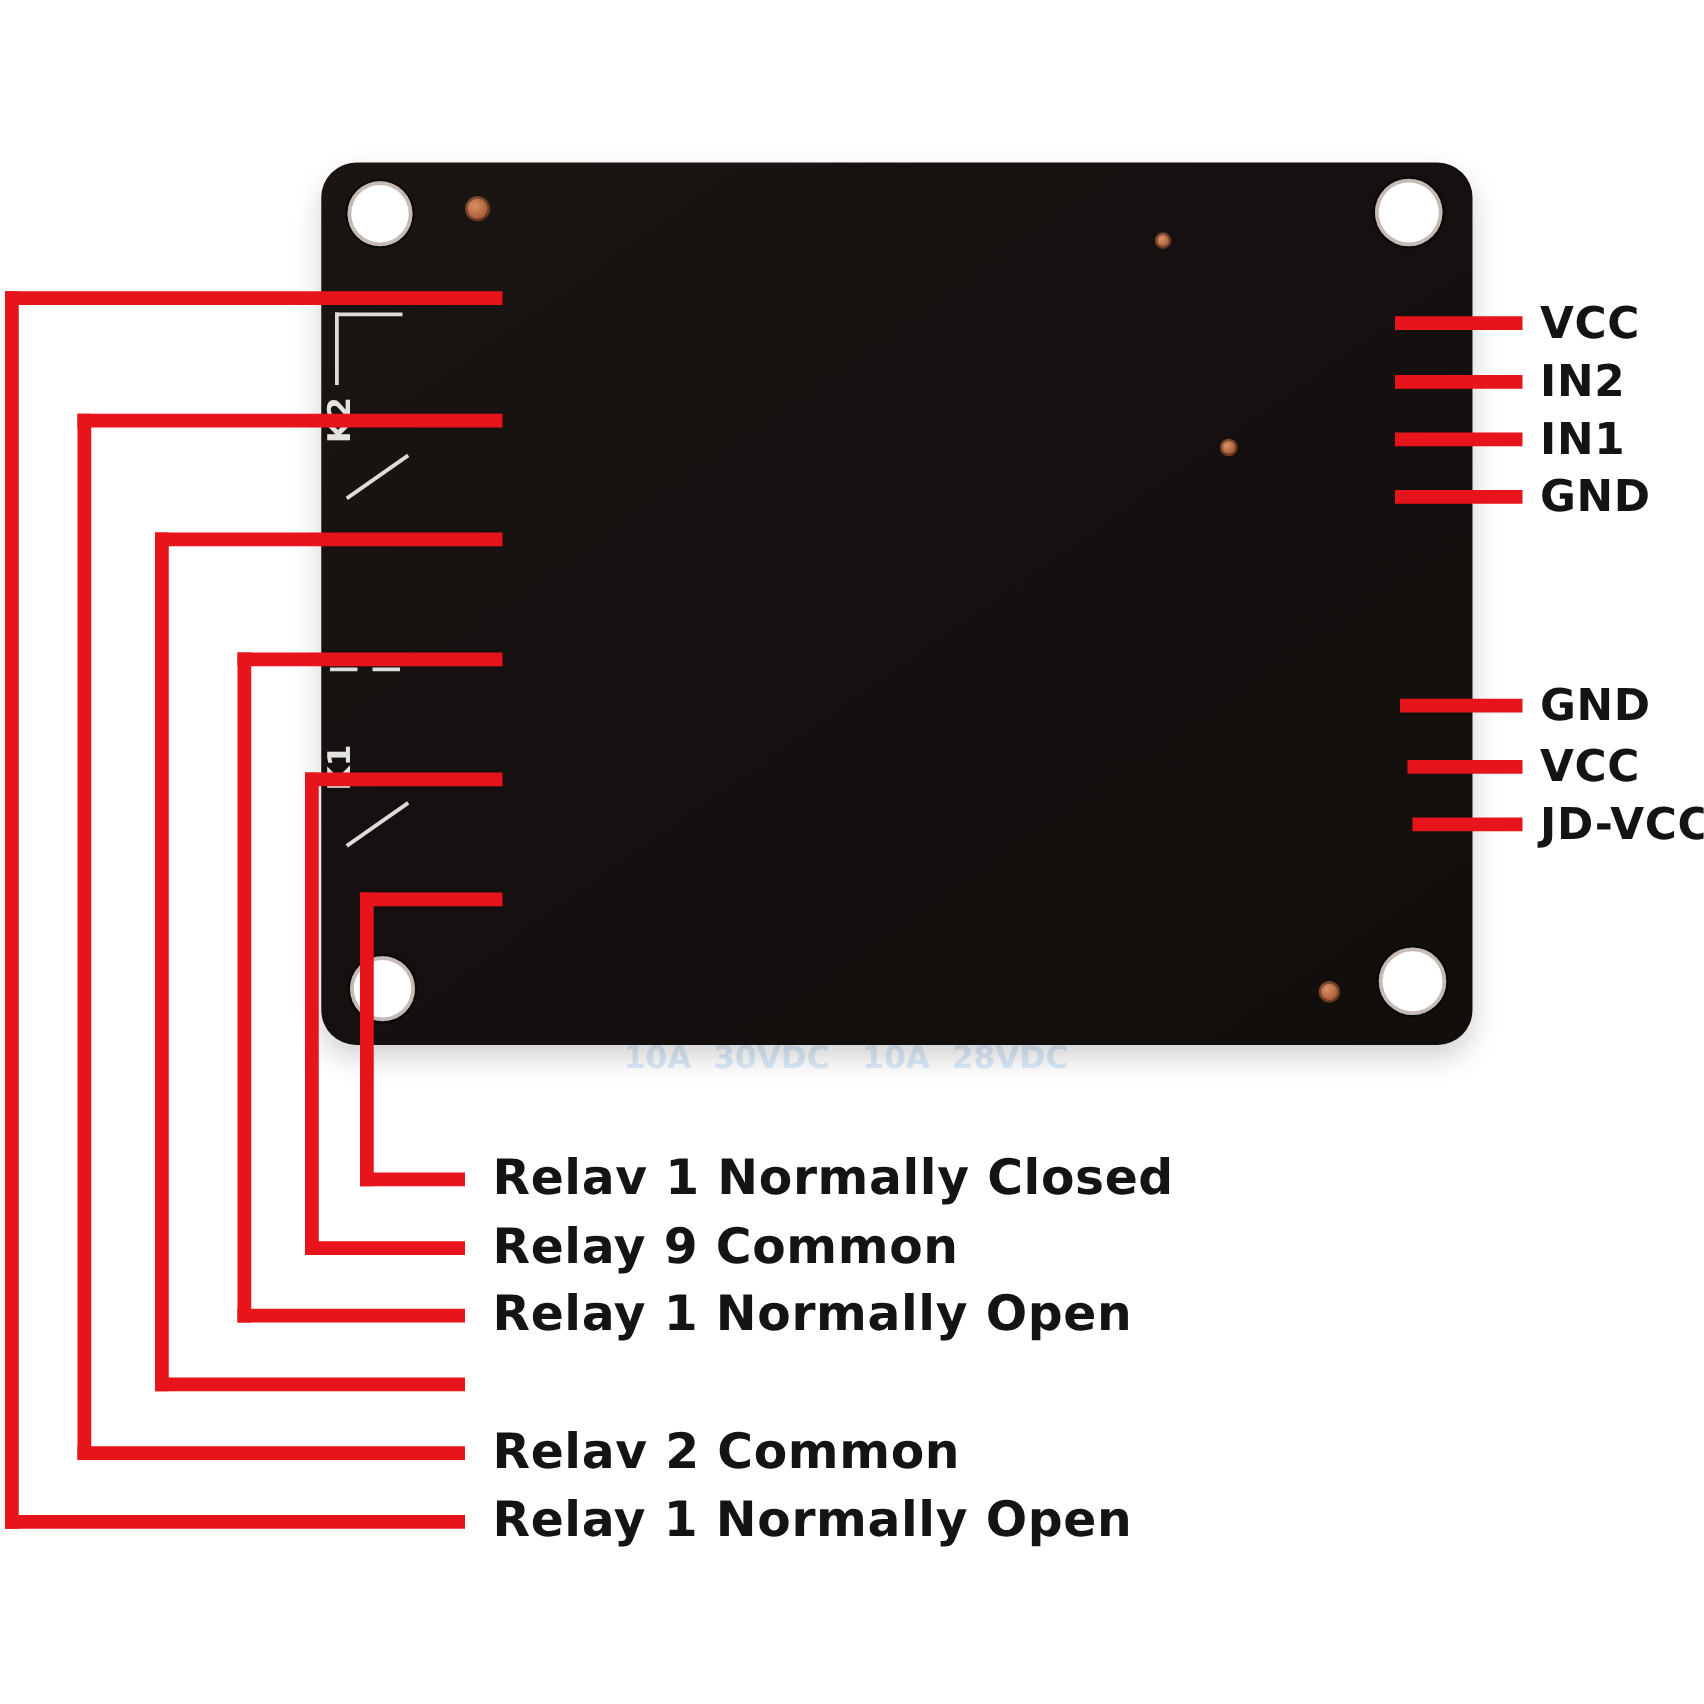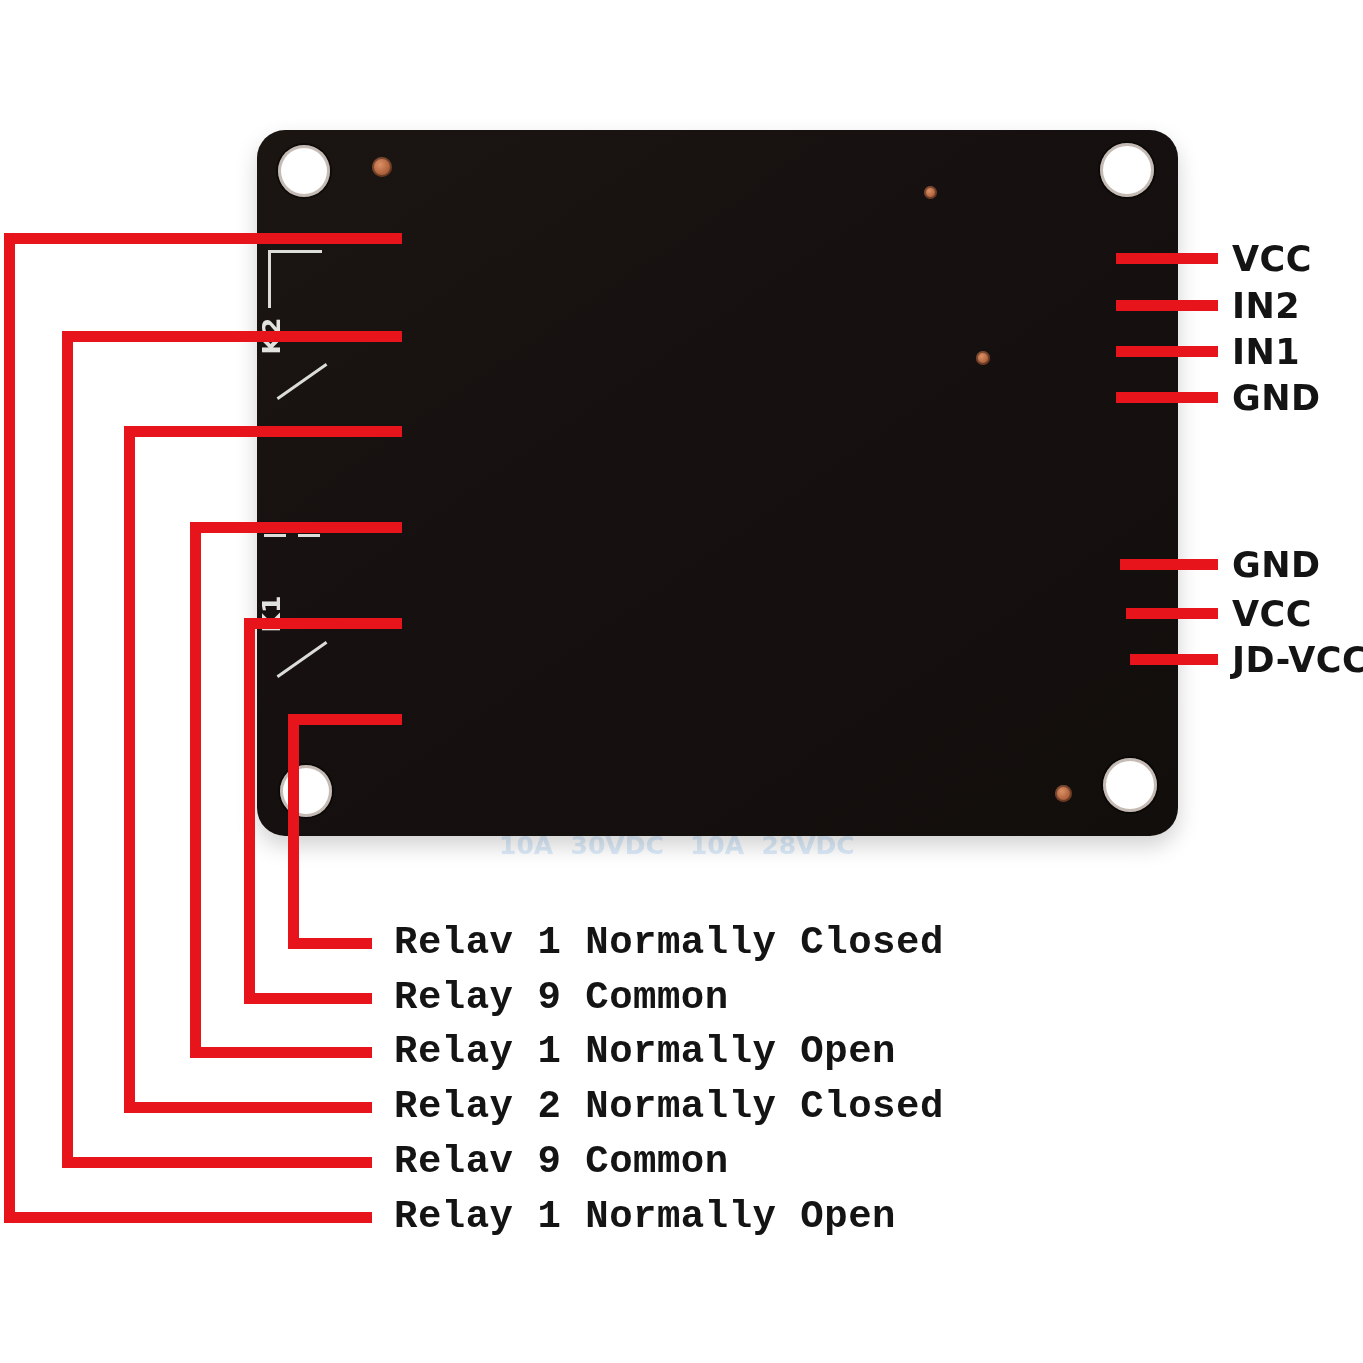--- a/index.html
+++ b/index.html
@@ -3,21 +3,21 @@
 <meta charset="utf-8">
 <style>
   html,body{margin:0;padding:0;background:#ffffff;}
   #canvas{position:relative;width:1363px;height:1363px;background:#ffffff;overflow:hidden;
           font-family:"DejaVu Sans",sans-serif;}
   
   .plg{position:absolute;left:0;top:0;z-index:6;}
   .rl{position:absolute;background:#e8141b;z-index:6;}
   
   .blabel{position:absolute;left:394px;height:50px;line-height:50px;font-size:39px;font-weight:700;
-          color:#141414;white-space:nowrap;z-index:7;letter-spacing:.5px;font-family:Liberation Mono, monospace;}
+          color:#141414;white-space:nowrap;z-index:7;letter-spacing:.5px;}
   .rlabel{position:absolute;left:1232px;height:42px;line-height:42px;font-size:35px;font-weight:700;
           color:#141414;white-space:nowrap;z-index:7;letter-spacing:.5px;}
   
   .board{position:absolute;left:257px;top:130px;width:921px;height:706px;border-radius:28px;
          background:linear-gradient(145deg,#1b1512 0%,#161110 40%,#120e0c 100%);
          box-shadow:0 10px 22px rgba(0,0,0,.18);z-index:1;}
   .hole{position:absolute;border-radius:50%;background:#ffffff;
         box-shadow:inset 0 0 0 3px rgba(90,60,40,.35), 0 0 0 2px rgba(0,0,0,.45);}
   .via{position:absolute;border-radius:50%;background:radial-gradient(circle at 40% 38%,#dd9064,#a05532 70%,#7c3c20);
        box-shadow:inset 0 0 0 2px rgba(0,0,0,.35);}
@@ -353,17 +353,16 @@
   <span class="rlabel" style="top:285px">IN2</span>
   <span class="rlabel" style="top:331px">IN1</span>
   <span class="rlabel" style="top:377px">GND</span>
   <span class="rlabel" style="top:544px">GND</span>
   <span class="rlabel" style="top:593px">VCC</span>
   <span class="rlabel" style="top:639px">JD-VCC</span>
 
   <span class="blabel" style="top:918px">Relav 1 Normally Closed</span>
   <span class="blabel" style="top:973px">Relay 9 Common</span>
   <span class="blabel" style="top:1027px">Relay 1 Normally Open</span>
-  <span class="blabel" style="top:1082px">Relay 2 Normally Closed</span>
-  <span class="blabel" style="top:1137px">Relav 9 Common</span>
+  <span class="blabel" style="top:1137px">Relav 2 Common</span>
   <span class="blabel" style="top:1192px">Relay 1 Normally Open</span>
 
 </div>
 
 </body></html>

